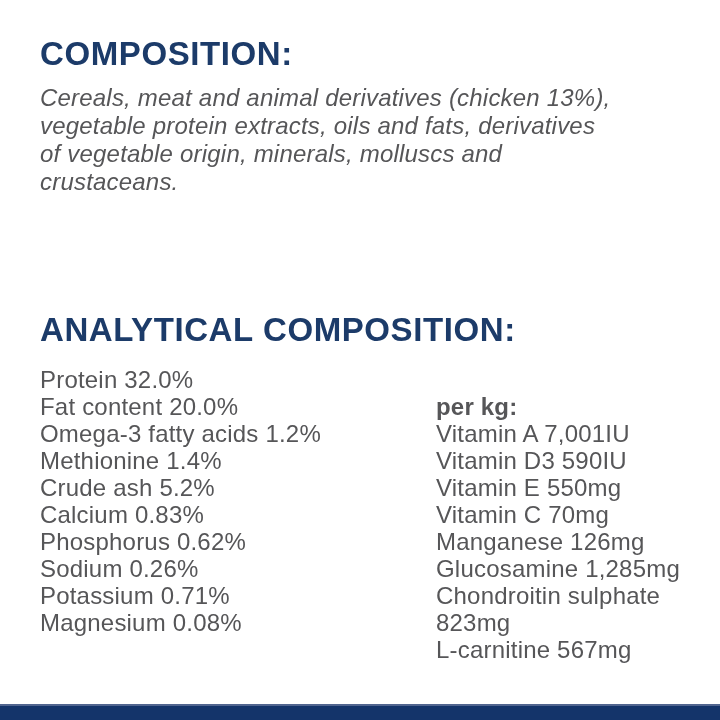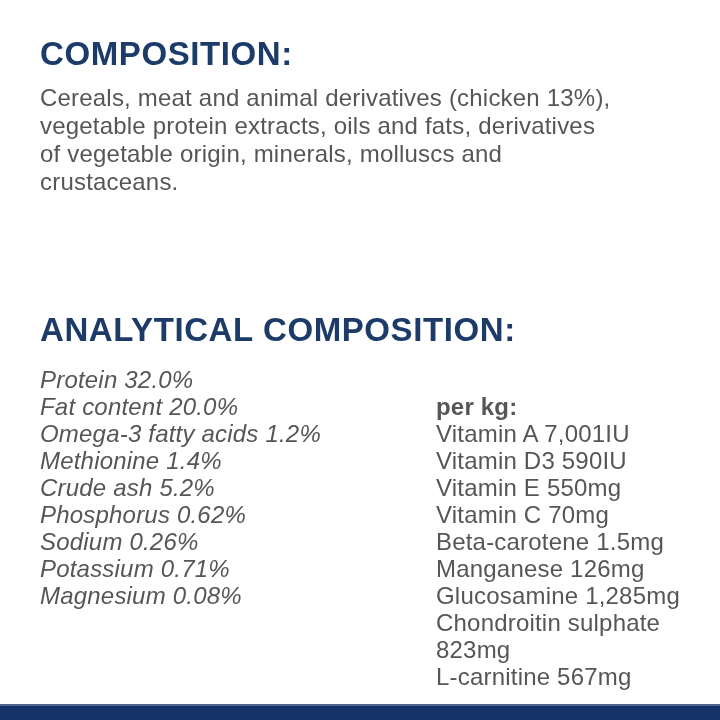--- a/index.html
+++ b/index.html
@@ -36,27 +36,27 @@
   #analytical-heading  { left: 40px; top: 312px; }
   .body-text {
     position: absolute;
     left: 40px; top: 84px;
     width: 660px;
     margin: 0;
     color: var(--gray);
     font-size: 24px;
     line-height: 28px;
     letter-spacing: 0.2px;
+    font-style: italic;
   }
   .body-text .line { white-space: nowrap; }
   .col-left {
     position: absolute;
     left: 40px; top: 366px;
     width: 380px;
-    font-style: italic;
   }
   .col-right {
     position: absolute;
     left: 424px; top: 393px;
     width: 284px;
     margin-left: 12px;
   }
   ul.nutrient-list { list-style: none; margin: 0; padding: 0; }
   ul.nutrient-list li,
   .perkg-label {
@@ -90,35 +90,35 @@
 
   <h1 class="heading" id="analytical-heading">ANALYTICAL COMPOSITION:</h1>
 
   <div class="col-left">
     <ul class="nutrient-list">
       <li>Protein 32.0%</li>
       <li>Fat content 20.0%</li>
       <li>Omega-3 fatty acids 1.2%</li>
       <li>Methionine 1.4%</li>
       <li>Crude ash 5.2%</li>
+      <li>Calcium 0.83%</li>
       <li>Phosphorus 0.62%</li>
       <li>Sodium 0.26%</li>
       <li>Potassium 0.71%</li>
       <li>Magnesium 0.08%</li>
     </ul>
   </div>
 
   <div class="col-right">
     <p class="perkg-label">per kg:</p>
     <ul class="nutrient-list">
       <li>Vitamin A 7,001IU</li>
       <li>Vitamin D3 590IU</li>
       <li>Vitamin E 550mg</li>
       <li>Vitamin C 70mg</li>
-      <li>Beta-carotene 1.5mg</li>
       <li>Manganese 126mg</li>
       <li>Glucosamine 1,285mg</li>
       <li>Chondroitin sulphate 823mg</li>
       <li>L-carnitine 567mg</li>
     </ul>
   </div>
 
   <div class="footer-bar"></div>
 
 </div>

